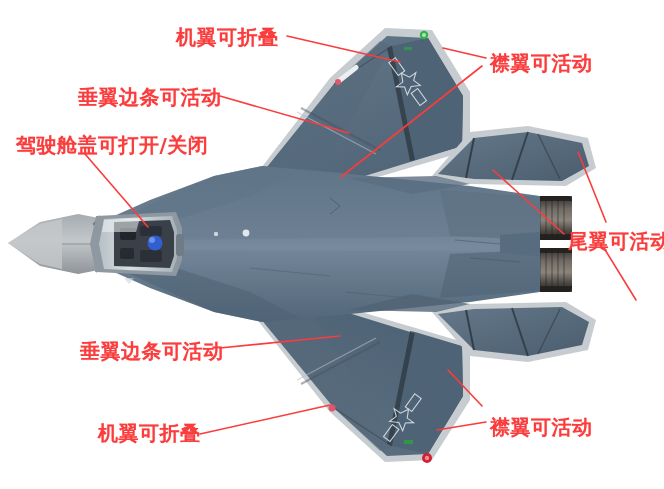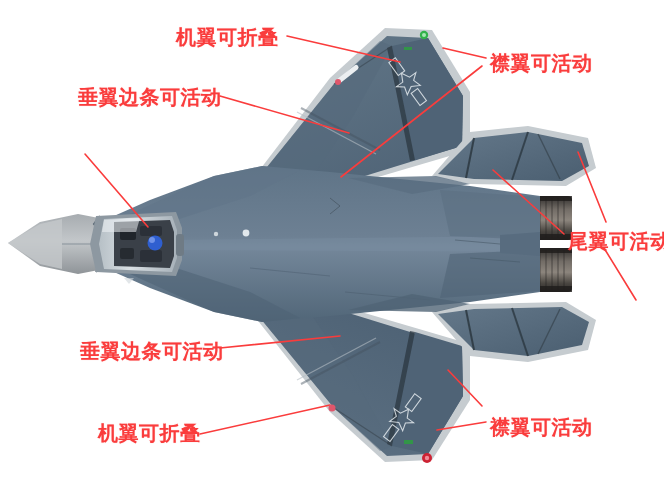--- a/index.html
+++ b/index.html
@@ -274,20 +274,21 @@
     </g>
     <g fill="#e0566b">
       <circle cx="332" cy="408" r="3.5"></circle>
     </g>
   </svg>
 
   <div class="callout cl-wing-fold-top">机翼可折叠</div>
 
   <div class="callout cl-vfin-strake-top">垂翼边条可活动</div>
 
+  <div class="callout cl-canopy">驾驶舱盖可打开/关闭</div>
 
   <div class="callout cl-flap-top">襟翼可活动</div>
 
   <div class="callout cl-tail">尾翼可活动</div>
 
   <div class="callout cl-vfin-strake-bot">垂翼边条可活动</div>
 
   <div class="callout cl-wing-fold-bot">机翼可折叠</div>
 
   <div class="callout cl-flap-bot">襟翼可活动</div>

